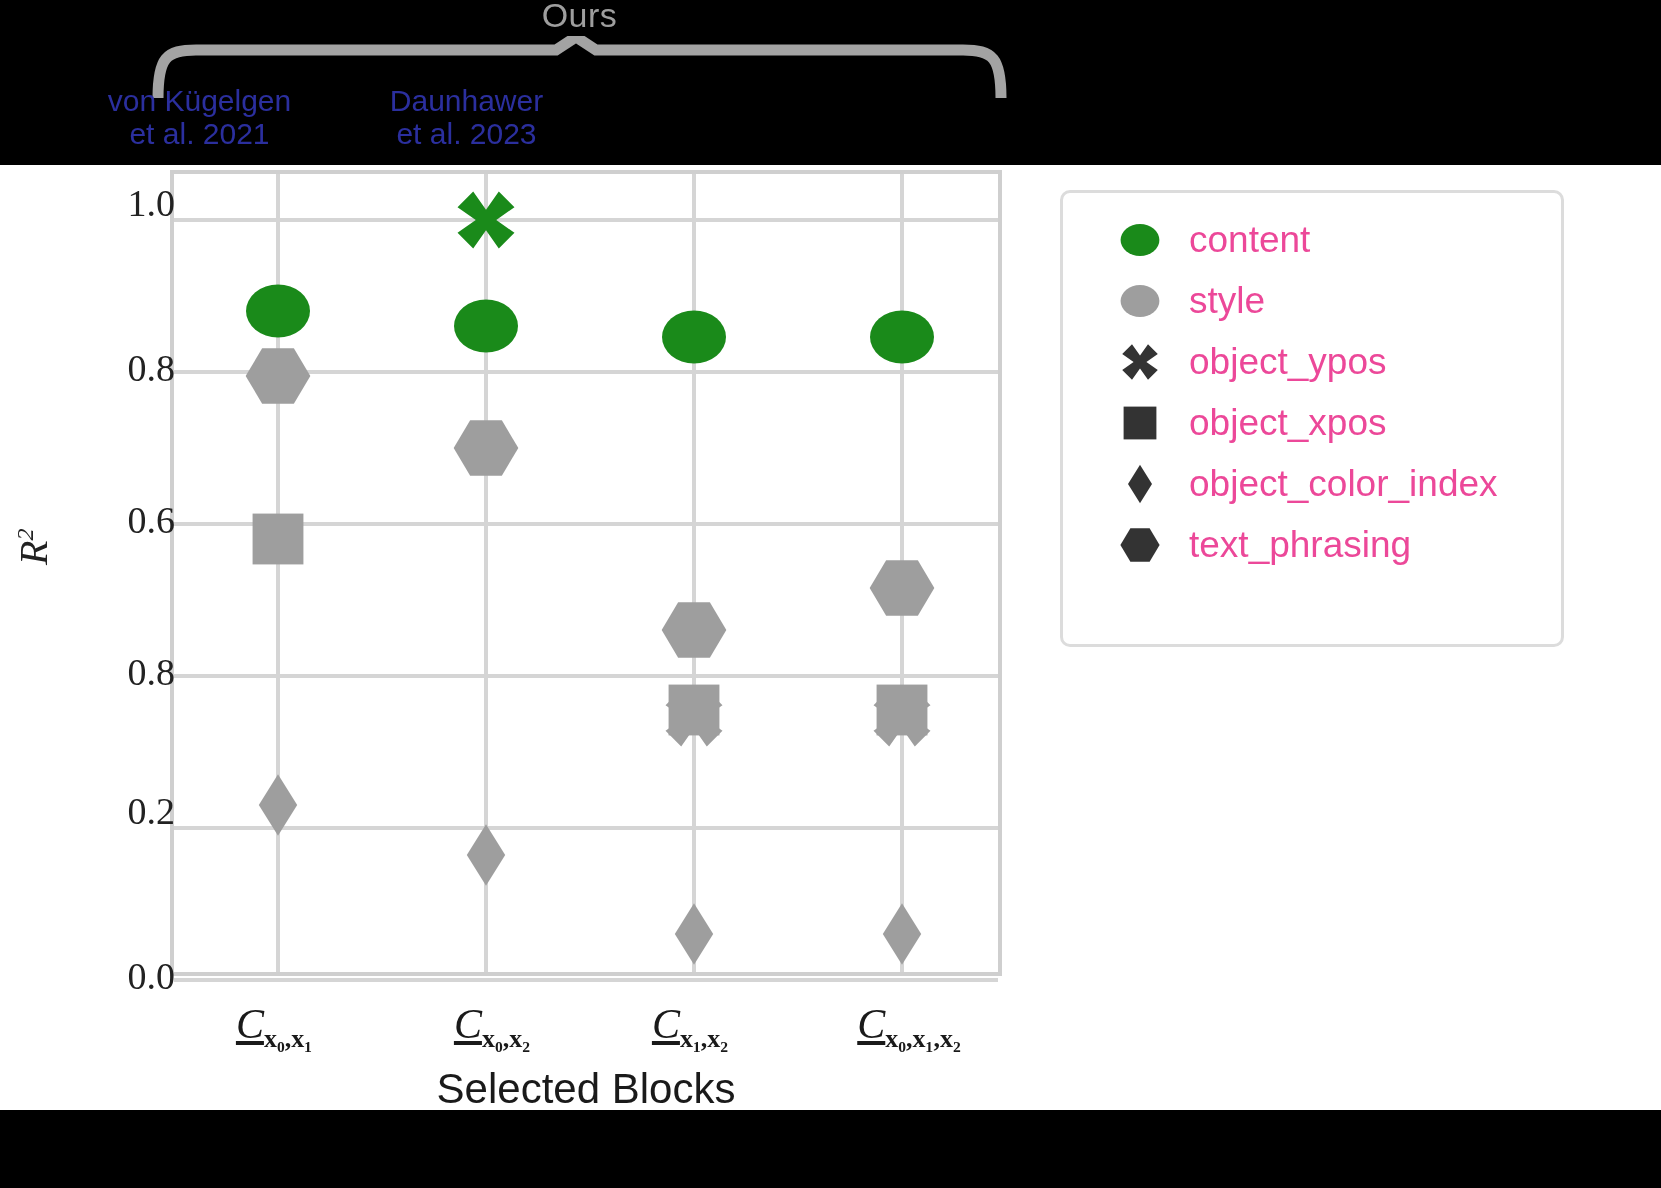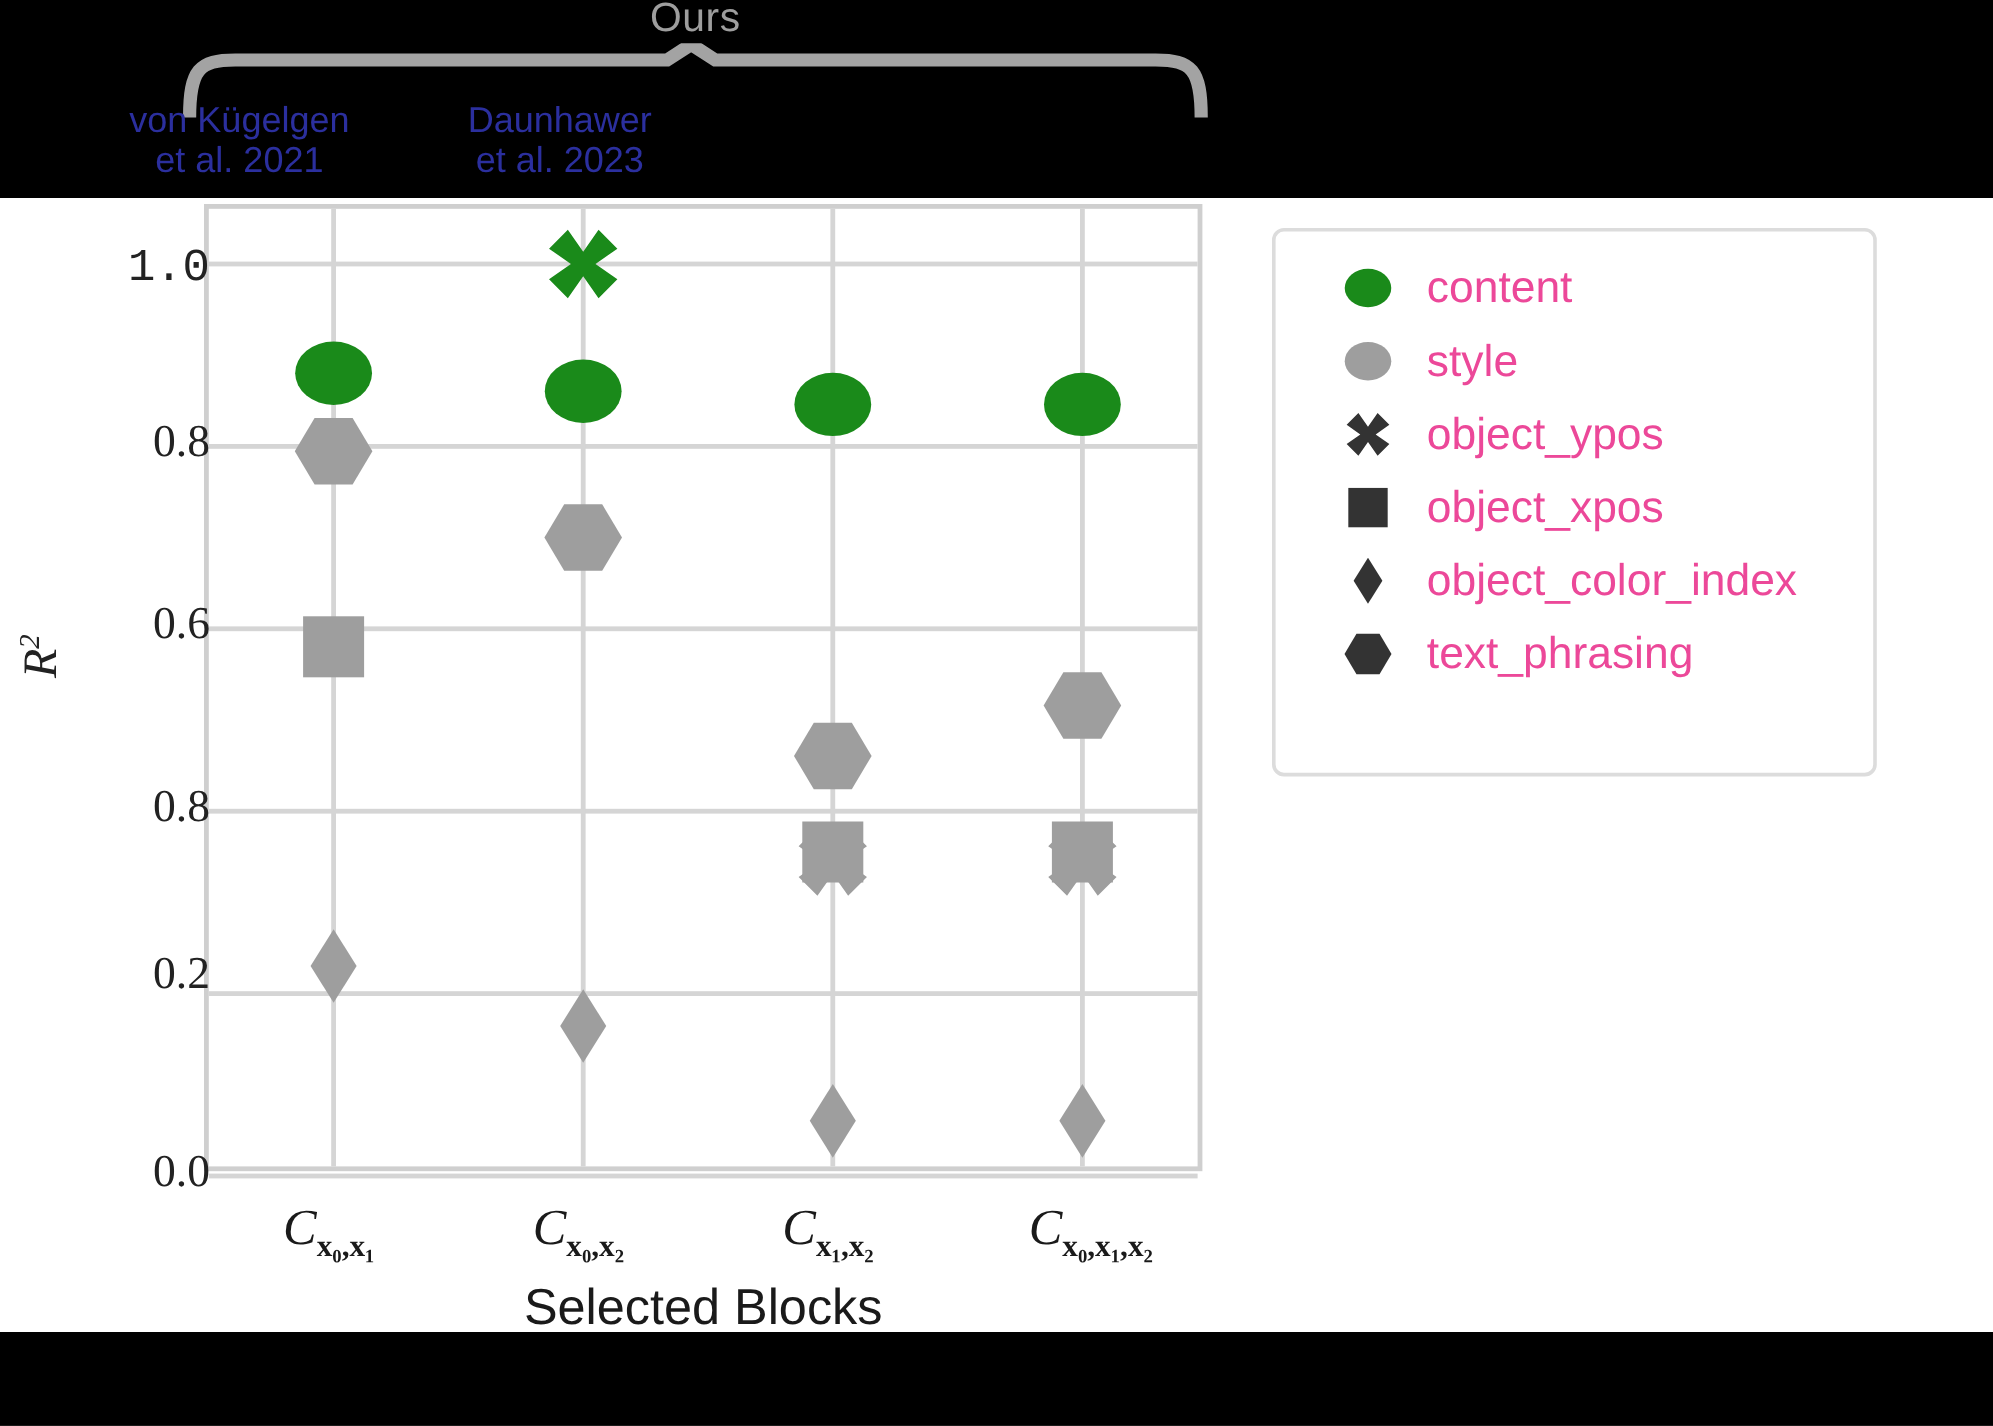--- a/index.html
+++ b/index.html
@@ -33,21 +33,21 @@
   .ytick{position:absolute;right:1486px;width:120px;text-align:right;
          font-family:"Liberation Serif",serif;font-size:38px;color:#222;
          transform:translateY(-50%);}
   #ylabel{position:absolute;left:10px;top:400px;font-family:"Liberation Serif",serif;
           font-size:40px;font-style:italic;color:#222;
           transform:rotate(-90deg);transform-origin:left top;white-space:nowrap;}
 
   
   .xtick{position:absolute;top:835px;width:260px;text-align:center;
          font-family:"Liberation Serif",serif;font-size:42px;color:#1a1a1a;
-         transform:translateX(-50%);white-space:nowrap;}
+         transform:translateX(-50%);white-space:nowrap;text-decoration:underline;}
   .xtick sub{font-size:.62em;font-weight:bold;}
   .xtick .bx{font-weight:bold;font-style:normal;}
   #xlabel{position:absolute;left:170px;top:900px;width:832px;text-align:center;
           font-size:42px;color:#1a1a1a;font-family:"Liberation Sans",sans-serif;}
 
   
   .marker{position:absolute;transform:translate(-50%,-50%);}
 
   
   #legend{position:absolute;left:1060px;top:25px;width:504px;height:275px;
@@ -156,25 +156,25 @@
           </svg></div>
       </div>
   </div>
 
   <div id="yticklayer">
       <div class="ytick" style="top: 811px;">0.0</div>
       <div class="ytick" style="top: 646px;">0.2</div>
       <div class="ytick" style="top: 506.849px;">0.8</div>
       <div class="ytick" style="top: 354.774px;">0.6</div>
       <div class="ytick" style="top: 202.698px;">0.8</div>
-      <div class="ytick" style="top: 59px; font-family: Liberation Mono, monospace;">1.0</div>
+      <div class="ytick" style="top: 38px;">1.0</div>
     </div>
   <div id="xticklayer">
       <div class="xtick" style="left: 274px;"><i>C</i><sub class="bx">x₀,x₁</sub></div>
-      <div class="xtick" style="left: 482px;"><i>C</i><sub class="bx">x₀,x₂</sub></div>
+      <div class="xtick" style="left: 492px;"><i>C</i><sub class="bx">x₀,x₂</sub></div>
       <div class="xtick" style="left: 690px;"><i>C</i><sub class="bx">x₁,x₂</sub></div>
       <div class="xtick" style="left: 909px;"><i>C</i><sub class="bx">x₀,x₁,x₂</sub></div>
     </div>
 
   <div id="xlabel">Selected Blocks</div>
 
   <div id="legend" style="height: 457px;">
       <div class="legrow">
         <span class="legmark">
           <svg width="40" height="40" viewBox="0 0 40 40">

